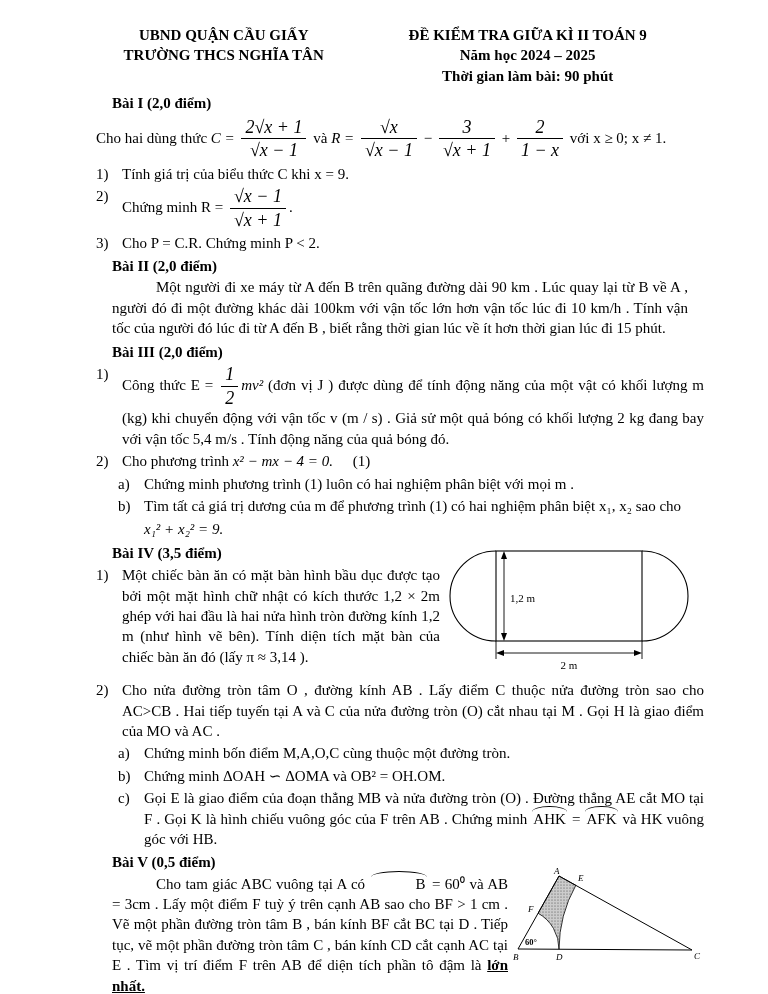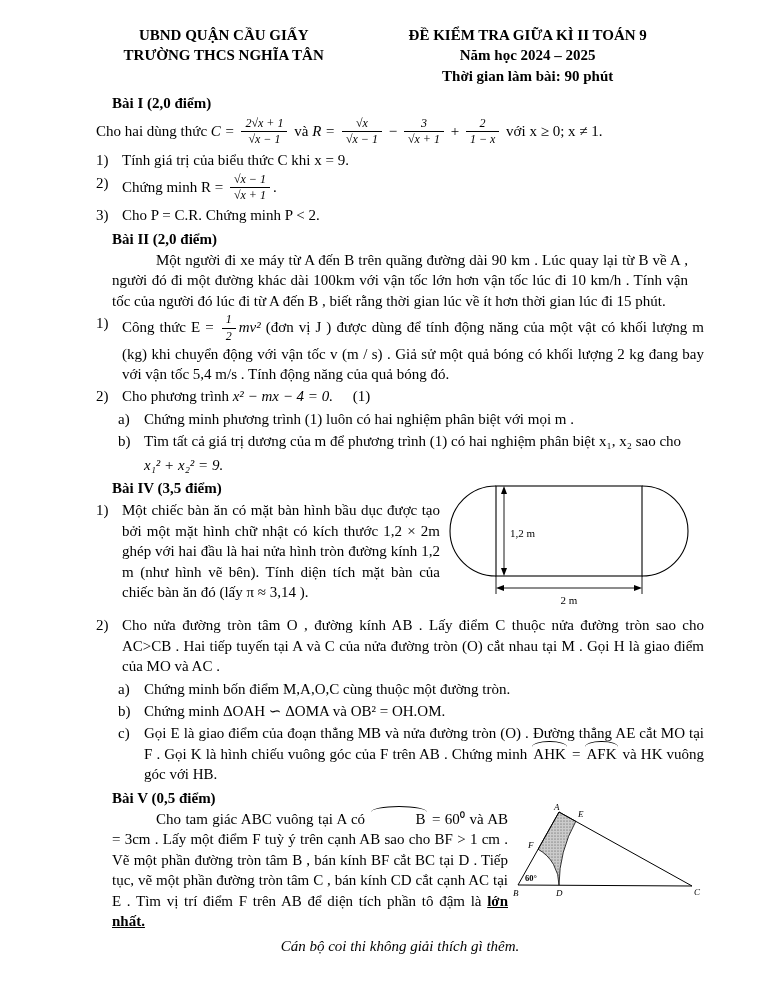--- a/index.html
+++ b/index.html
@@ -14,21 +14,21 @@
     overflow: hidden;
   }
   .b { font-weight: bold; }
   .hdr { display:flex; margin-bottom:7px; }
   .hdr-left { width:42%; text-align:center; }
   .hdr-right { width:58%; text-align:center; }
   .sec-h { font-weight:bold; margin:3px 16px 1px; }
   .mathline { margin:3px 0; }
   .mvar { font-style: italic; }
   .frac { display:inline-block; vertical-align:middle; text-align:center;
-          margin:0 3px; font-size:12px; line-height:1.15; font-style:italic; }
+          margin:0 3px; font-size:18px; line-height:1.15; font-style:italic; }
   .frac .num { display:block; padding:0 4px 1px; border-bottom:1px solid #000; }
   .frac .den { display:block; padding:1px 4px 0; }
   .li { display:flex; margin:2px 0; }
   .li .no { flex:0 0 26px; }
   .li .txt { flex:1; text-align:justify; }
   .li.sub { margin-left:22px; }
   .indent-par { text-align:justify; text-indent:44px; margin:1px 16px; }
   .tag { margin-left:16px; }
   .eq-block { display:block; margin-top:3px; }
   .hat { position:relative; display:inline-block; padding:0 2px; }
@@ -90,20 +90,21 @@
       <span class="txt">Cho P = C.R. Chứng minh P &lt; 2.</span>
     </div>
   </section>
 
   <section>
     <div class="sec-h">Bài II (2,0 điểm)</div>
     <div class="indent-par">Một người đi xe máy từ A đến B trên quãng đường dài 90 km . Lúc quay lại từ B về A , người đó đi một đường khác dài 100km với vận tốc lớn hơn vận tốc lúc đi 10 km/h . Tính vận tốc của người đó lúc đi từ A đến B , biết rằng thời gian lúc về ít hơn thời gian lúc đi 15 phút.</div>
   </section>
 
   <section>
+    <div class="sec-h">Bài III (2,0 điểm)</div>
     <div class="li">
       <span class="no">1)</span>
       <span class="txt">
         <span>Công thức E =</span>
         <span class="frac"><span class="num">1</span><span class="den">2</span></span><span class="mvar">mv²</span>
         <span>(đơn vị J ) được dùng để tính động năng của một vật có khối lượng m (kg) khi chuyển động với vận tốc v (m / s) . Giả sử một quả bóng có khối lượng 2 kg đang bay với vận tốc 5,4 m/s . Tính động năng của quả bóng đó.</span>
       </span>
     </div>
     <div class="li">
       <span class="no">2)</span>

